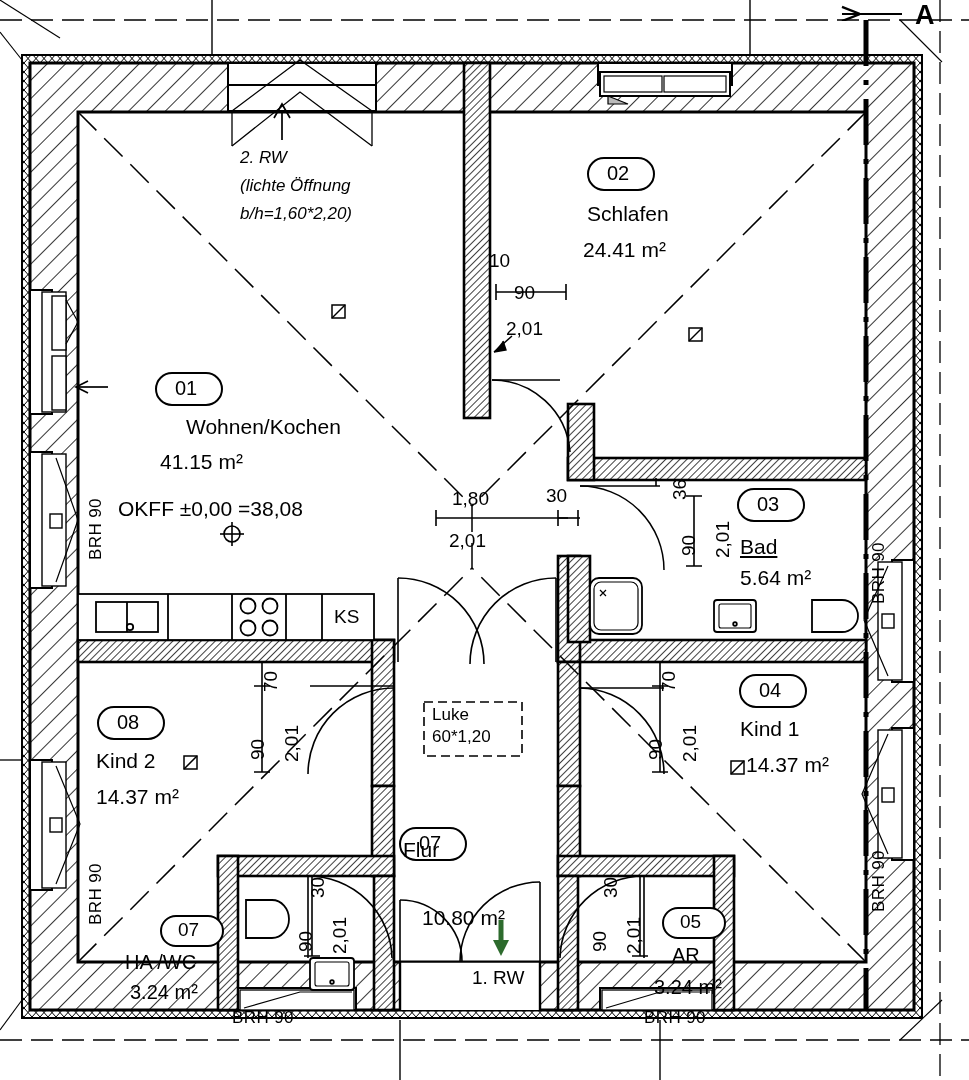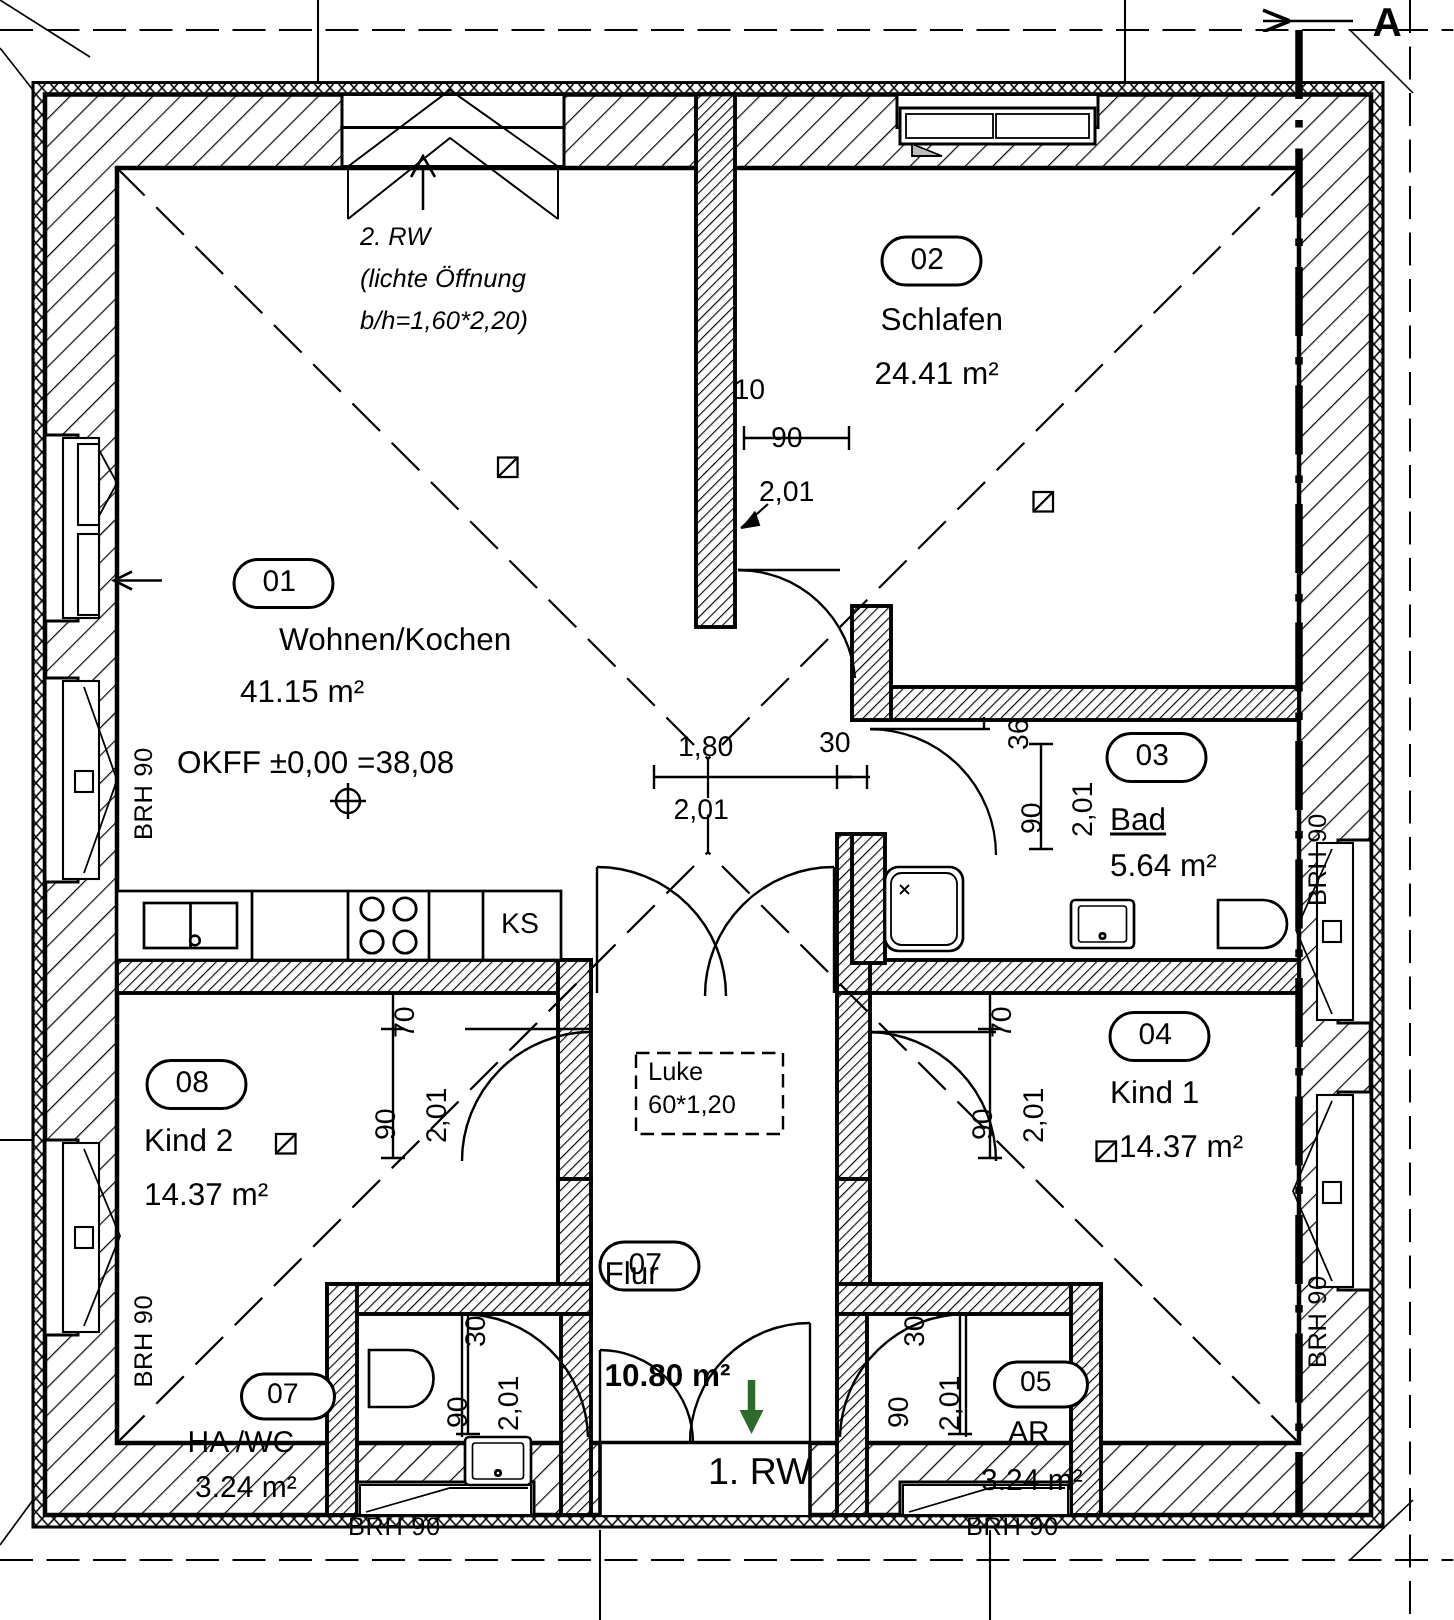--- a/index.html
+++ b/index.html
@@ -10,21 +10,21 @@
   .lbl{position:absolute;white-space:nowrap;line-height:1.12;}
   .rmname{font-size:21px;}
   .rmarea{font-size:21px;}
   .note{font-size:17px;font-style:italic;}
   .dim{font-size:19px;}
   .brh{font-size:17px;letter-spacing:.4px;}
   .vert{transform-origin:0 0;transform:rotate(-90deg);}
   .secA{font-size:27px;font-weight:bold;}
   .ks{font-size:19px;}
   .luke{font-size:17px;line-height:1.05;}
-  .rwlbl{font-size:25px;}
+  .rwlbl{font-size:19px;}
 </style>
 </head>
 <body>
 
 <div id="stage">
 
 <svg width="969" height="1080" viewBox="0 0 969 1080">
   <defs>
     <pattern id="wallhatch" width="13" height="13" patternUnits="userSpaceOnUse" patternTransform="rotate(45)">
       <rect width="13" height="13" fill="#fff"></rect>
@@ -374,21 +374,21 @@
 <div class="lbl rmname" style="left:740px;top:717px;">Kind 1</div>
 <div class="lbl rmarea" style="left:746px;top:753px;">14.37 m²</div>
 
 <div class="lbl rmname" style="left:680px;top:911px;font-size:19px;">05</div>
 <div class="lbl rmname" style="left:672px;top:944px;font-size:20px;">AR</div>
 <div class="lbl rmarea" style="left:654px;top:976px;font-size:20px;">3.24 m²</div>
 <div class="lbl brh" style="left:644px;top:1008px;">BRH 90</div>
 
 <div class="lbl rmname" style="left:419px;top:832px;font-size:20px;">07</div>
 <div class="lbl rmname" style="left:403px;top:838px;">Flur</div>
-<div class="lbl rmarea" style="left:403px;top:906px;font-weight:bold;">10.80 m²</div>
+<div class="lbl rmarea" style="left:422px;top:906px;">10.80 m²</div>
 
 <div class="lbl rmname" style="left:178px;top:919px;font-size:19px;">07</div>
 <div class="lbl rmname" style="left:125px;top:951px;font-size:20px;">HA /WC</div>
 <div class="lbl rmarea" style="left:130px;top:981px;font-size:20px;">3.24 m²</div>
 <div class="lbl brh" style="left:232px;top:1008px;">BRH 90</div>
 
 <div class="lbl rmname" style="left:117px;top:711px;font-size:20px;">08</div>
 <div class="lbl rmname" style="left:96px;top:749px;">Kind 2</div>
 <div class="lbl rmarea" style="left:96px;top:785px;">14.37 m²</div>
 

